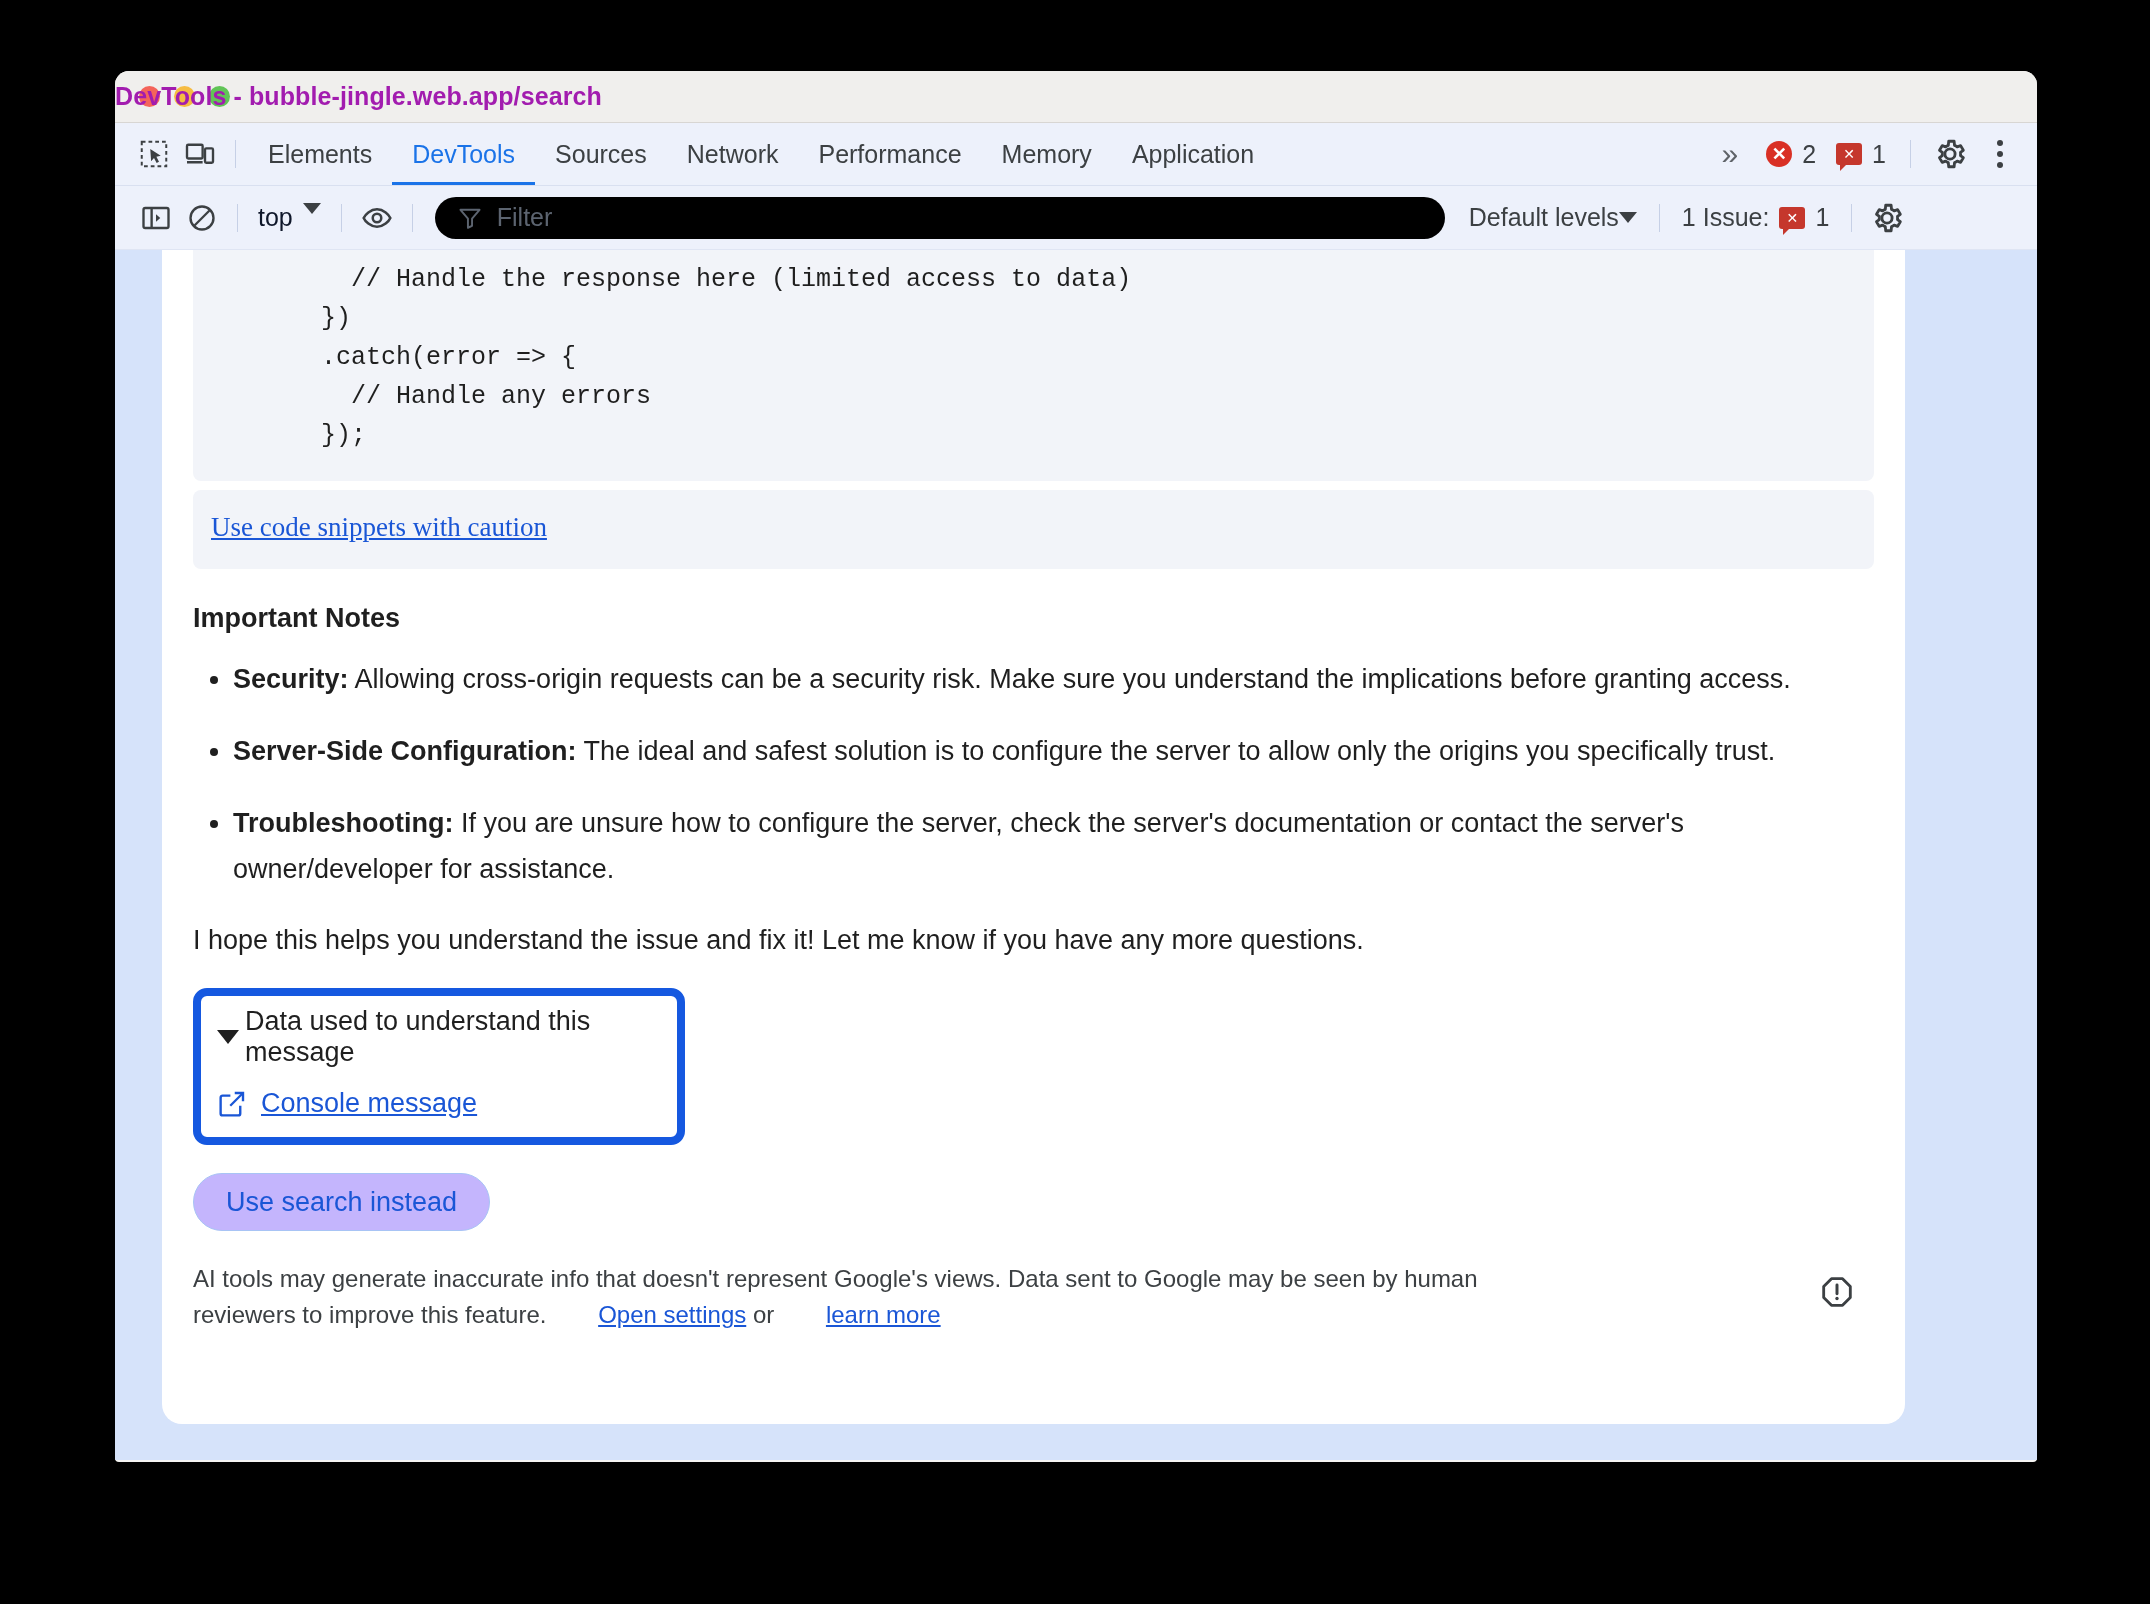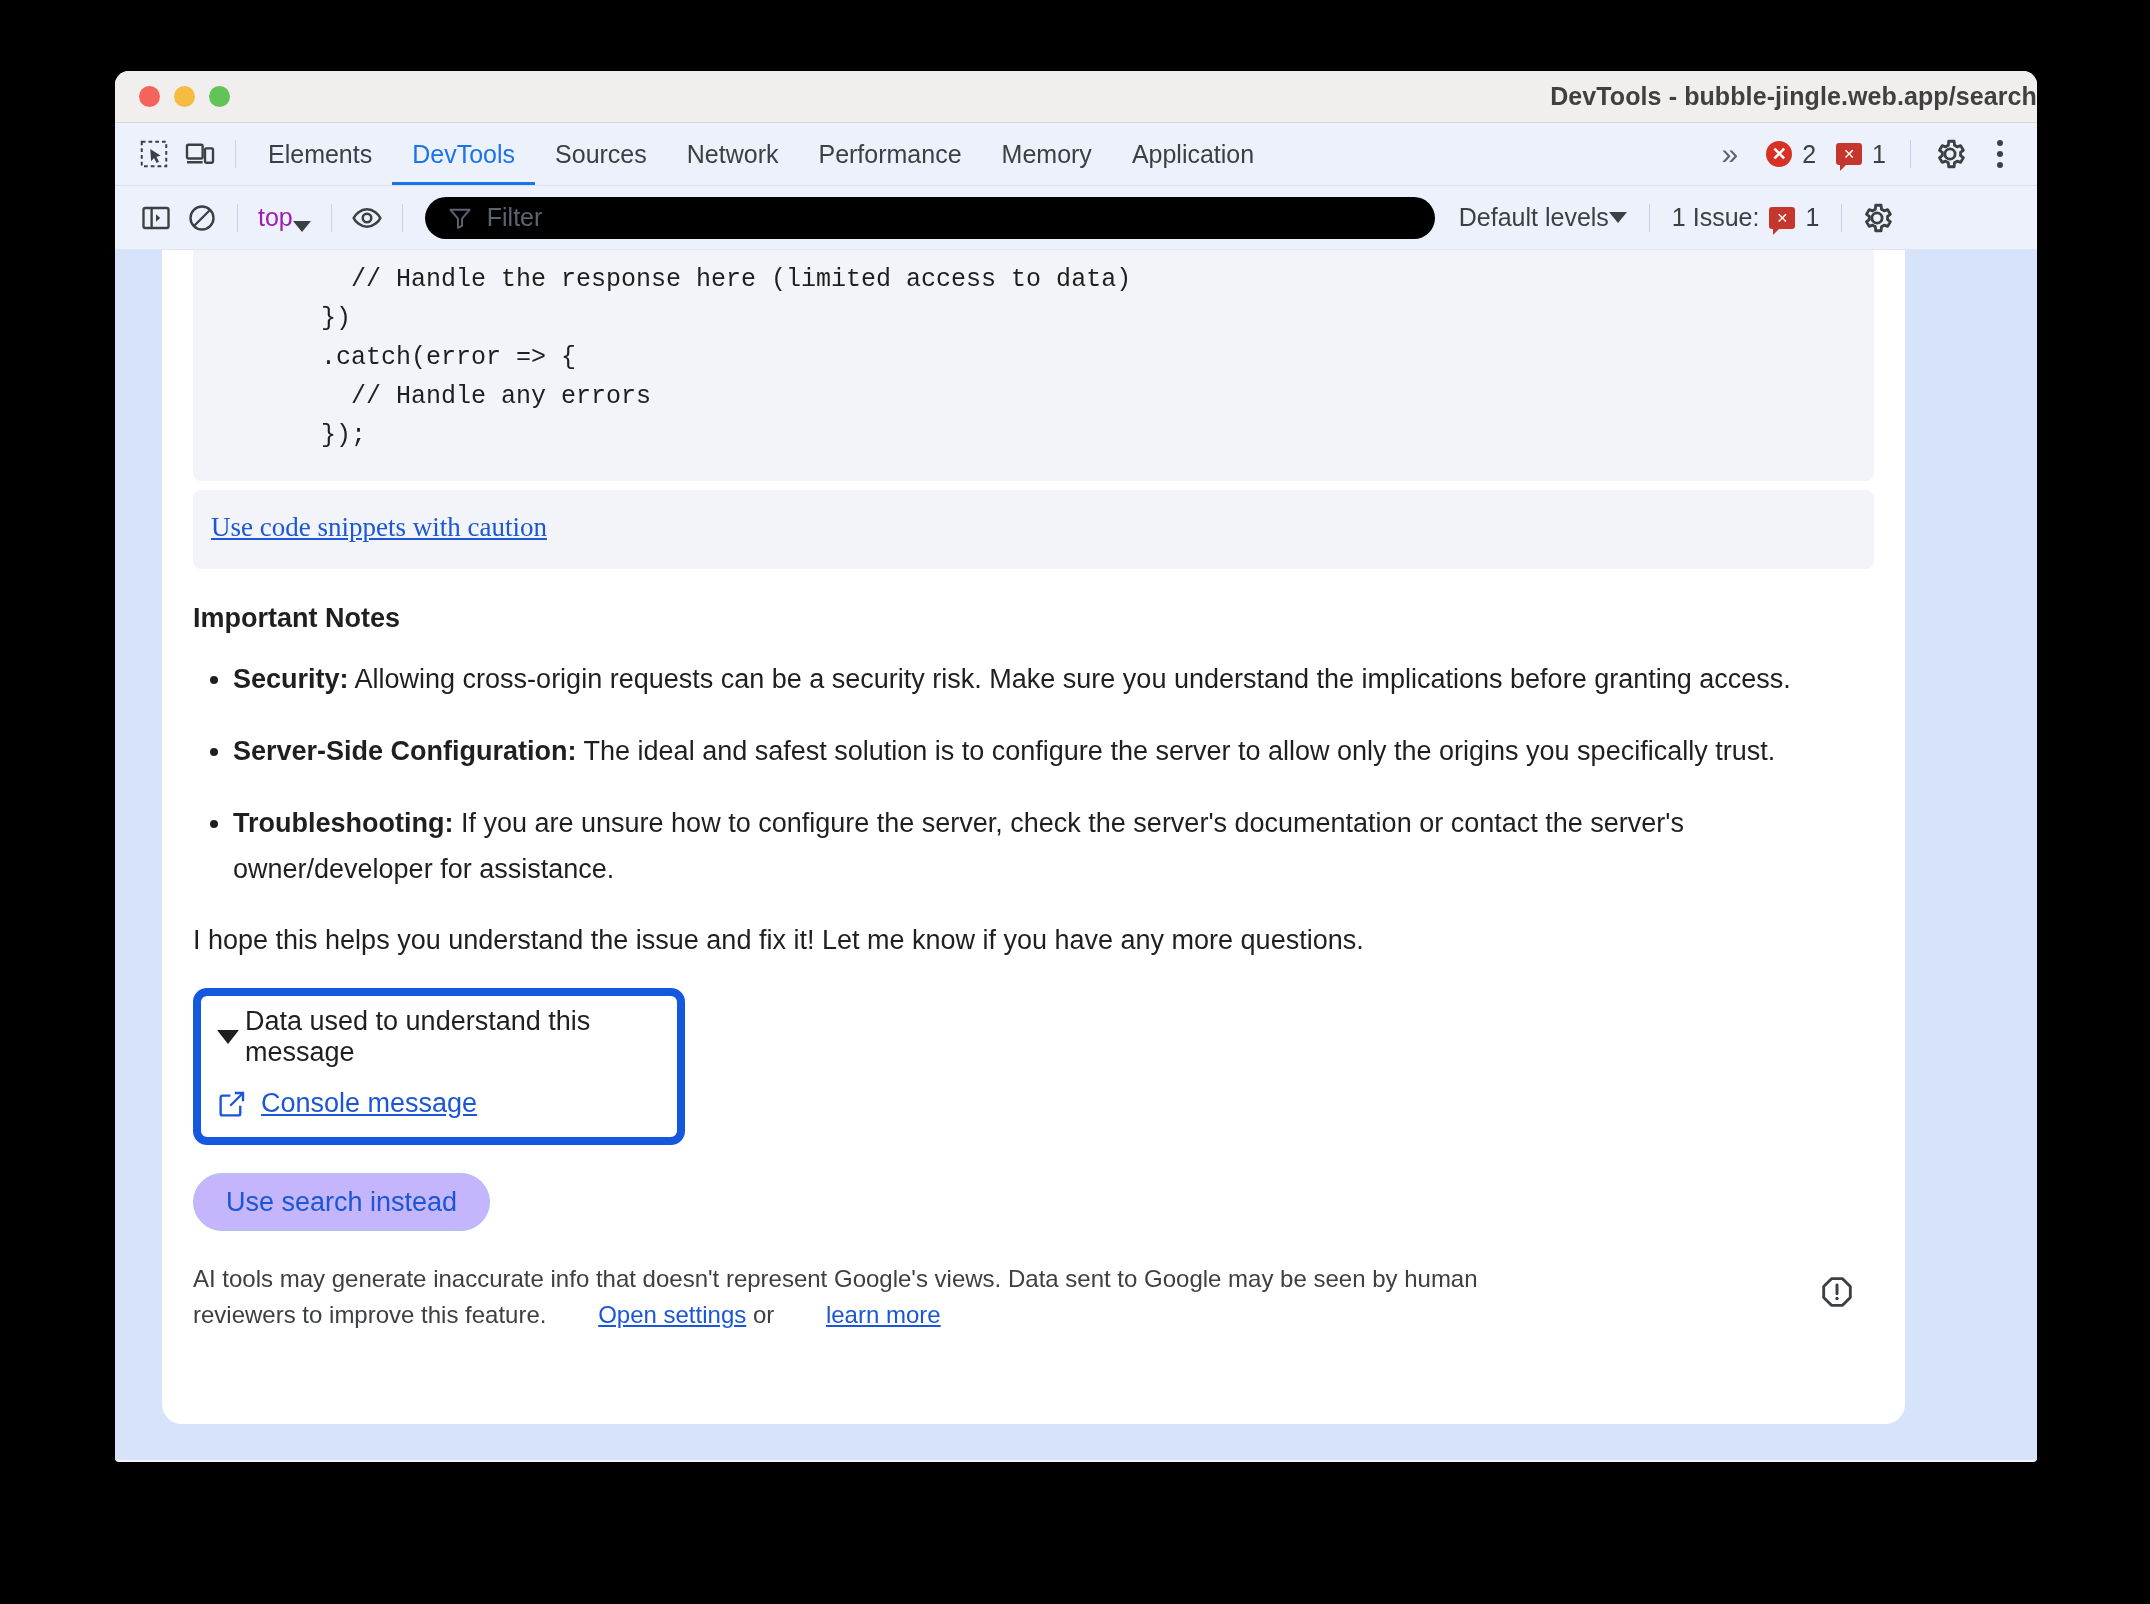--- a/index.html
+++ b/index.html
@@ -28,22 +28,22 @@
     background: #f0efed;
     border-bottom: 1px solid #d8d6d3;
     display: flex; align-items: center;
   }
   .traffic { display: flex; gap: 14px; margin-left: 24px; }
   .dot { width: 21px; height: 21px; border-radius: 50%; }
   .dot.red { background: #f4645a; }
   .dot.yellow { background: #f6bc42; }
   .dot.green { background: #61c457; }
   #window-title {
-    position: absolute; left: 0; right: 0; text-align: right;
-    font-size: 25px; font-weight: bold; color: #404040;
+    position: absolute; left: 0; right: 0; text-align: left;
+    font-size: 25px; font-weight: bold; color: #a21caf;
     letter-spacing: .1px;
   }
 
   
   #tabstrip {
     height: 63px;
     background: #edf1fb;
     display: flex; align-items: center;
     border-bottom: 1px solid #d9e0f0;
     padding-left: 16px;
@@ -84,22 +84,22 @@
 
   
   #console-toolbar {
     height: 64px;
     background: #edf1fb;
     display: flex; align-items: center;
     padding-left: 18px; padding-right: 16px;
     border-bottom: 1px solid #dfe5f3;
   }
   #ctx-select {
-    display: flex; align-items: flex-end; 
-    font-size: 25px; color: #a21caf; padding: 0 8px;
+    display: flex; align-items: flex-start; gap: 10px;
+    font-size: 25px; color: #0f172a; padding: 0 8px;
   }
   .caret { width: 0; height: 0; border-left: 9px solid transparent; border-right: 9px solid transparent;
            border-top: 11px solid #3c4043; }
   #filter-box {
     flex: 1; height: 42px; margin-left: 10px; margin-right: 14px;
     background: #000000; border-radius: 21px;
     display: flex; align-items: center; gap: 14px; padding: 0 22px;
     max-width: 1010px;
   }
   #filter-placeholder { font-size: 25px; color: #5c6470; }

